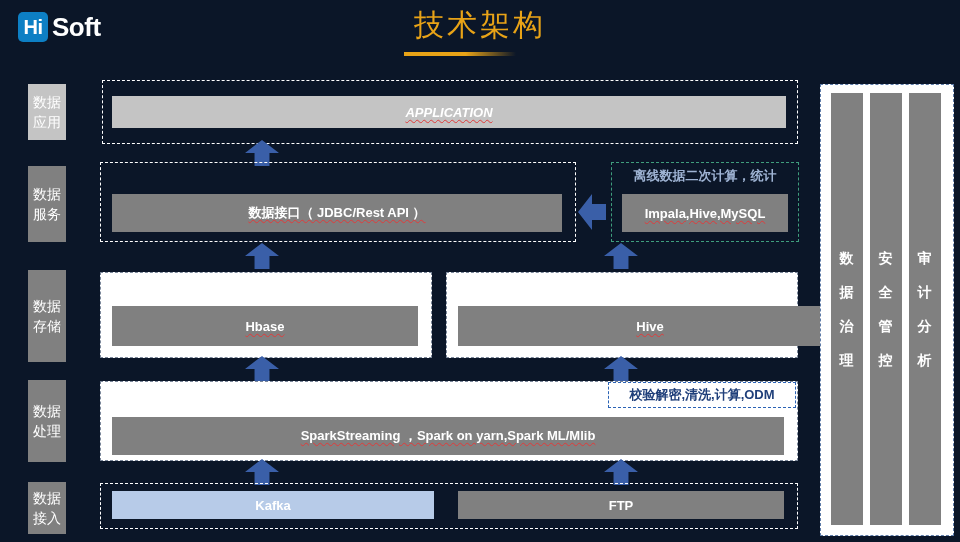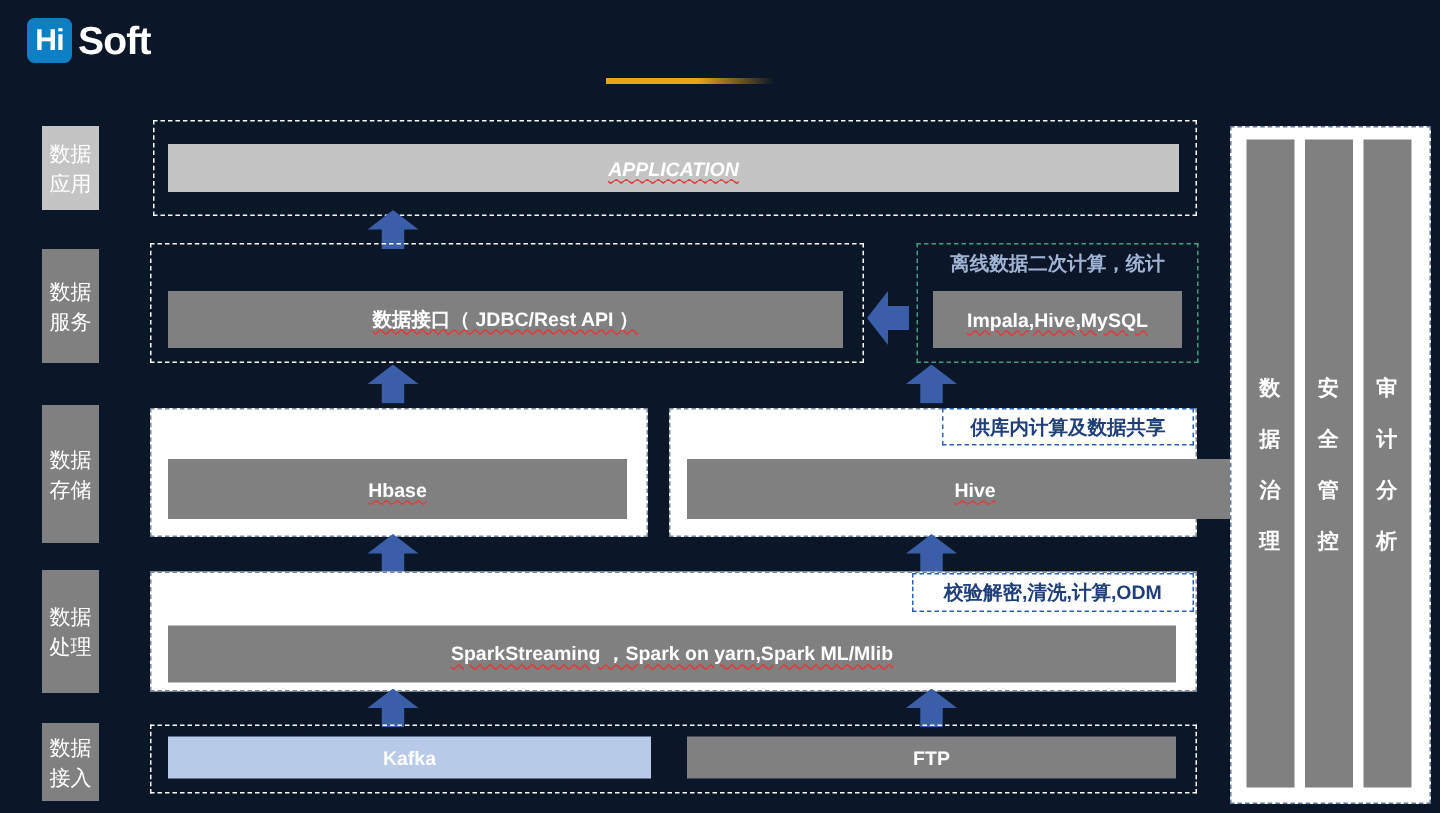--- a/index.html
+++ b/index.html
@@ -190,20 +190,21 @@
 </head>
 <body>
 
 <div id="slide">
 
   <div class="logo">
     <div class="logo-mark">Hi</div>
     <div class="logo-text">Soft</div>
   </div>
 
+  <div class="slide-title">技术架构</div>
   <div class="title-rule"></div>
 
   <div class="layer-label light" style="left:28px; top:84px; height:56px;">
     <span>数据</span>
     <span>应用</span>
   </div>
   <div class="layer-label" style="left:28px; top:166px; height:76px;">
     <span>数据</span>
     <span>服务</span>
   </div>
@@ -242,21 +243,20 @@
 
   <div class="arrow-up" style="left:245px; top:243px;"></div>
   <div class="arrow-up" style="left:604px; top:243px;"></div>
 
   <div class="panel-white" style="left:100px; top:272px; width:330px; height:84px;"></div>
   <div class="gray-bar" style="left:112px; top:306px; width:306px; height:40px;">
     <span class="spell">Hbase</span>
   </div>
 
   <div class="panel-white" style="left:446px; top:272px; width:350px; height:84px;"></div>
-  <div class="callout" style="left:628px; top:272px; width:166px; height:23px;">供库内计算及数据共享</div>
   <div class="gray-bar" style="left:458px; top:306px; width:384px; height:40px;">
     <span class="spell">Hive</span>
   </div>
 
   <div class="arrow-up" style="left:245px; top:356px;"></div>
   <div class="arrow-up" style="left:604px; top:356px;"></div>
 
   <div class="panel-white" style="left:100px; top:381px; width:696px; height:78px;"></div>
   <div class="callout" style="left:608px; top:382px; width:186px; height:24px;">校验解密,清洗,计算,ODM</div>
   <div class="gray-bar" style="left:112px; top:417px; width:672px; height:38px;">

